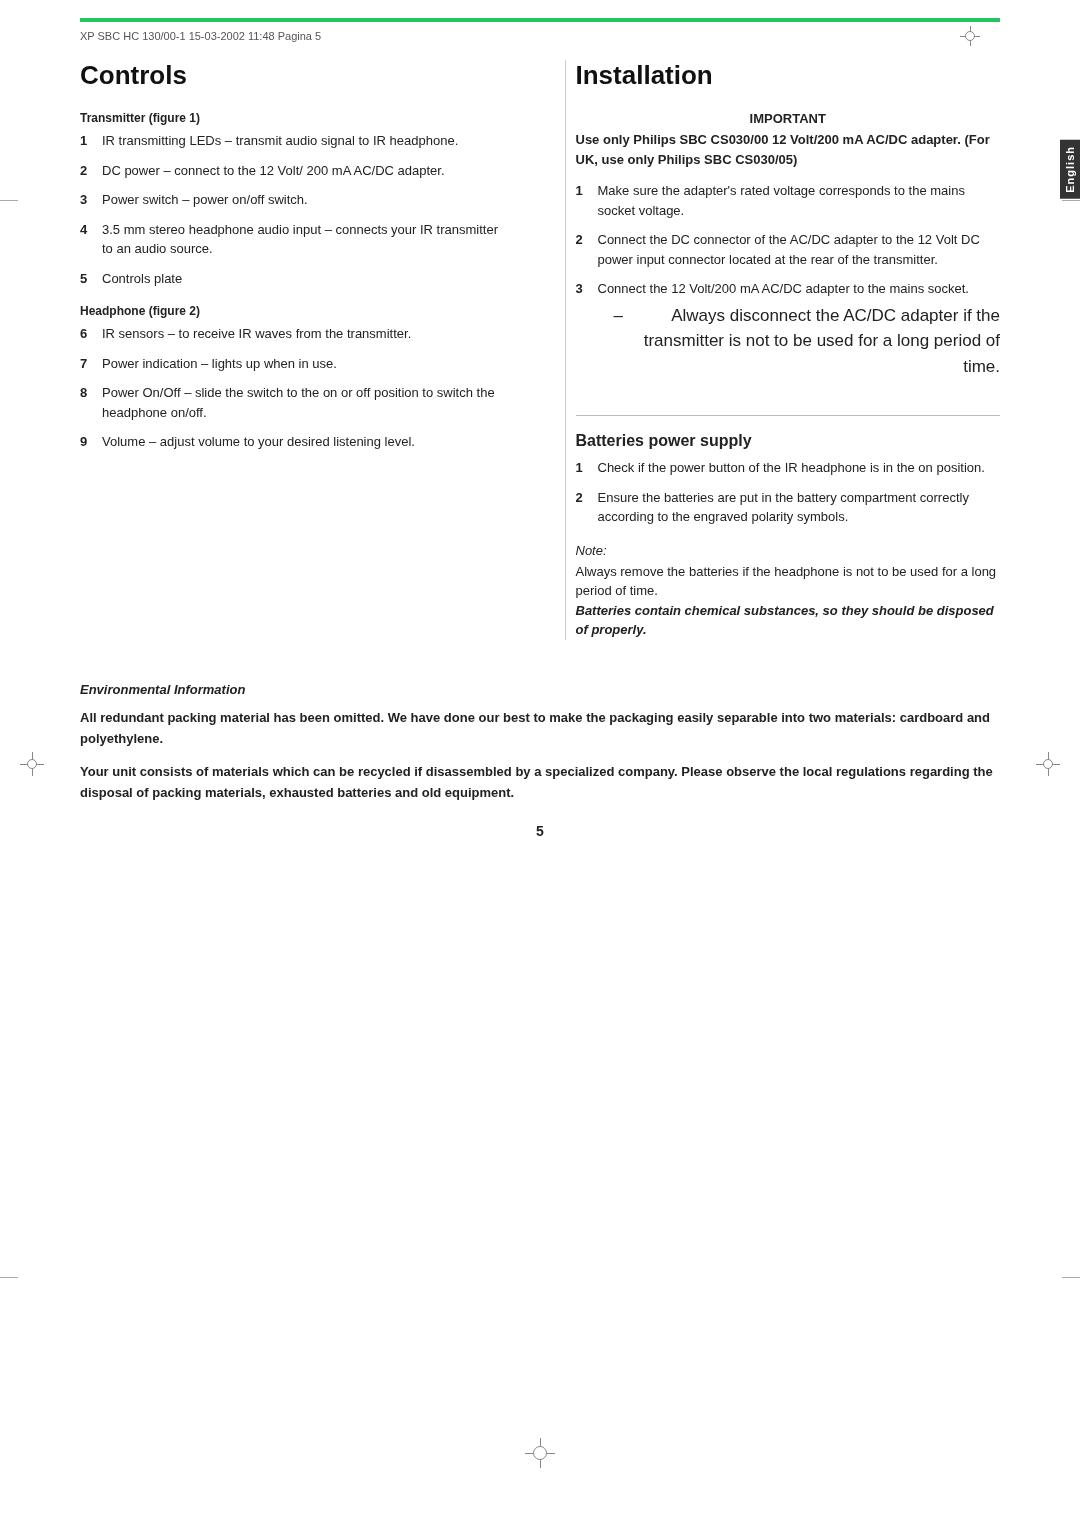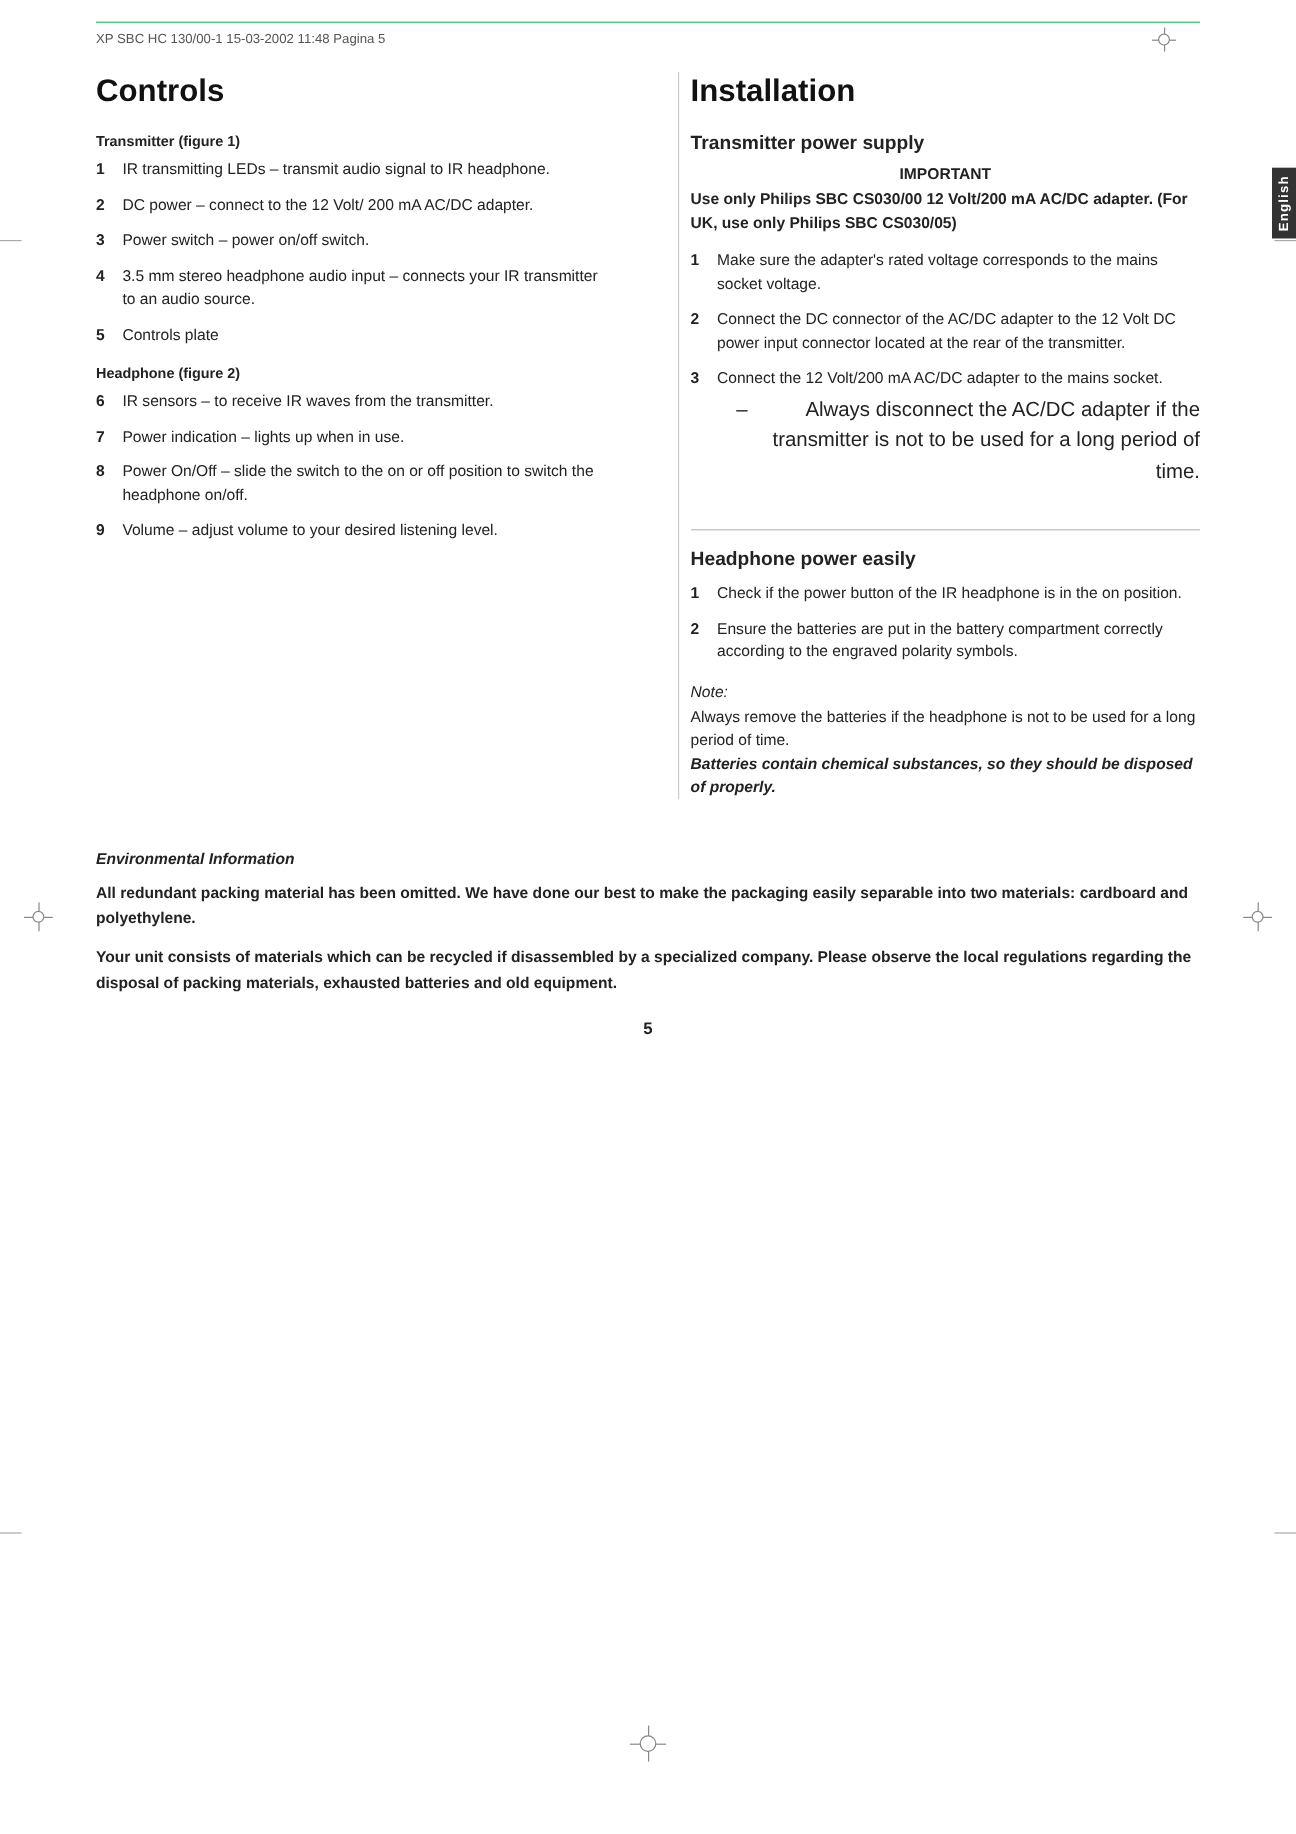--- a/index.html
+++ b/index.html
@@ -13,21 +13,21 @@
       position: relative;
     }
 
     .page-header {
       position: absolute;
       top: 18px;
       left: 80px;
       right: 80px;
       display: flex;
       align-items: center;
-      border-top: 1px solid #22c55e;
+      border-top: 4px solid #22c55e;
       padding-top: 4px;
     }
     .page-header-text {
       font-size: 11px;
       color: #555;
       flex: 1;
     }
     .header-crosshair {
       width: 20px;
       height: 20px;
@@ -393,21 +393,20 @@
       </ul>
     </div>
 
     <div class="col-right">
       <div class="col-right-inner">
 
         <div class="english-tab">English</div>
 
         <h1 class="section-title">Installation</h1>
 
-        <h2 class="subsection-title">Transmitter power supply</h2>
 
         <div class="important-label">IMPORTANT</div>
         <div class="important-text">Use only Philips SBC CS030/00 12 Volt/200 mA AC/DC adapter. (For UK, use only Philips SBC CS030/05)</div>
 
         <ul class="numbered-list">
           <li>
             <span class="list-num">1</span>
             <span class="list-content">
               <span>Make sure the adapter's rated voltage corresponds to the mains socket voltage.</span>
             </span>
@@ -424,21 +423,21 @@
               <span>Connect the 12 Volt/200 mA AC/DC adapter to the mains socket.</span>
               <ul class="dash-list">
                 <li>Always disconnect the AC/DC adapter if the transmitter is not to be used for a long period of time.</li>
               </ul>
             </span>
           </li>
         </ul>
 
         <hr class="divider">
 
-        <h2 class="subsection-title">Headphone power easily</h2>
+        <h2 class="subsection-title">Batteries power supply</h2>
 
         <ul class="numbered-list">
           <li>
             <span class="list-num">1</span>
             <span class="list-content">
               <span>Check if the power button of the IR headphone is in the on position.</span>
             </span>
           </li>
           <li>
             <span class="list-num">2</span>

